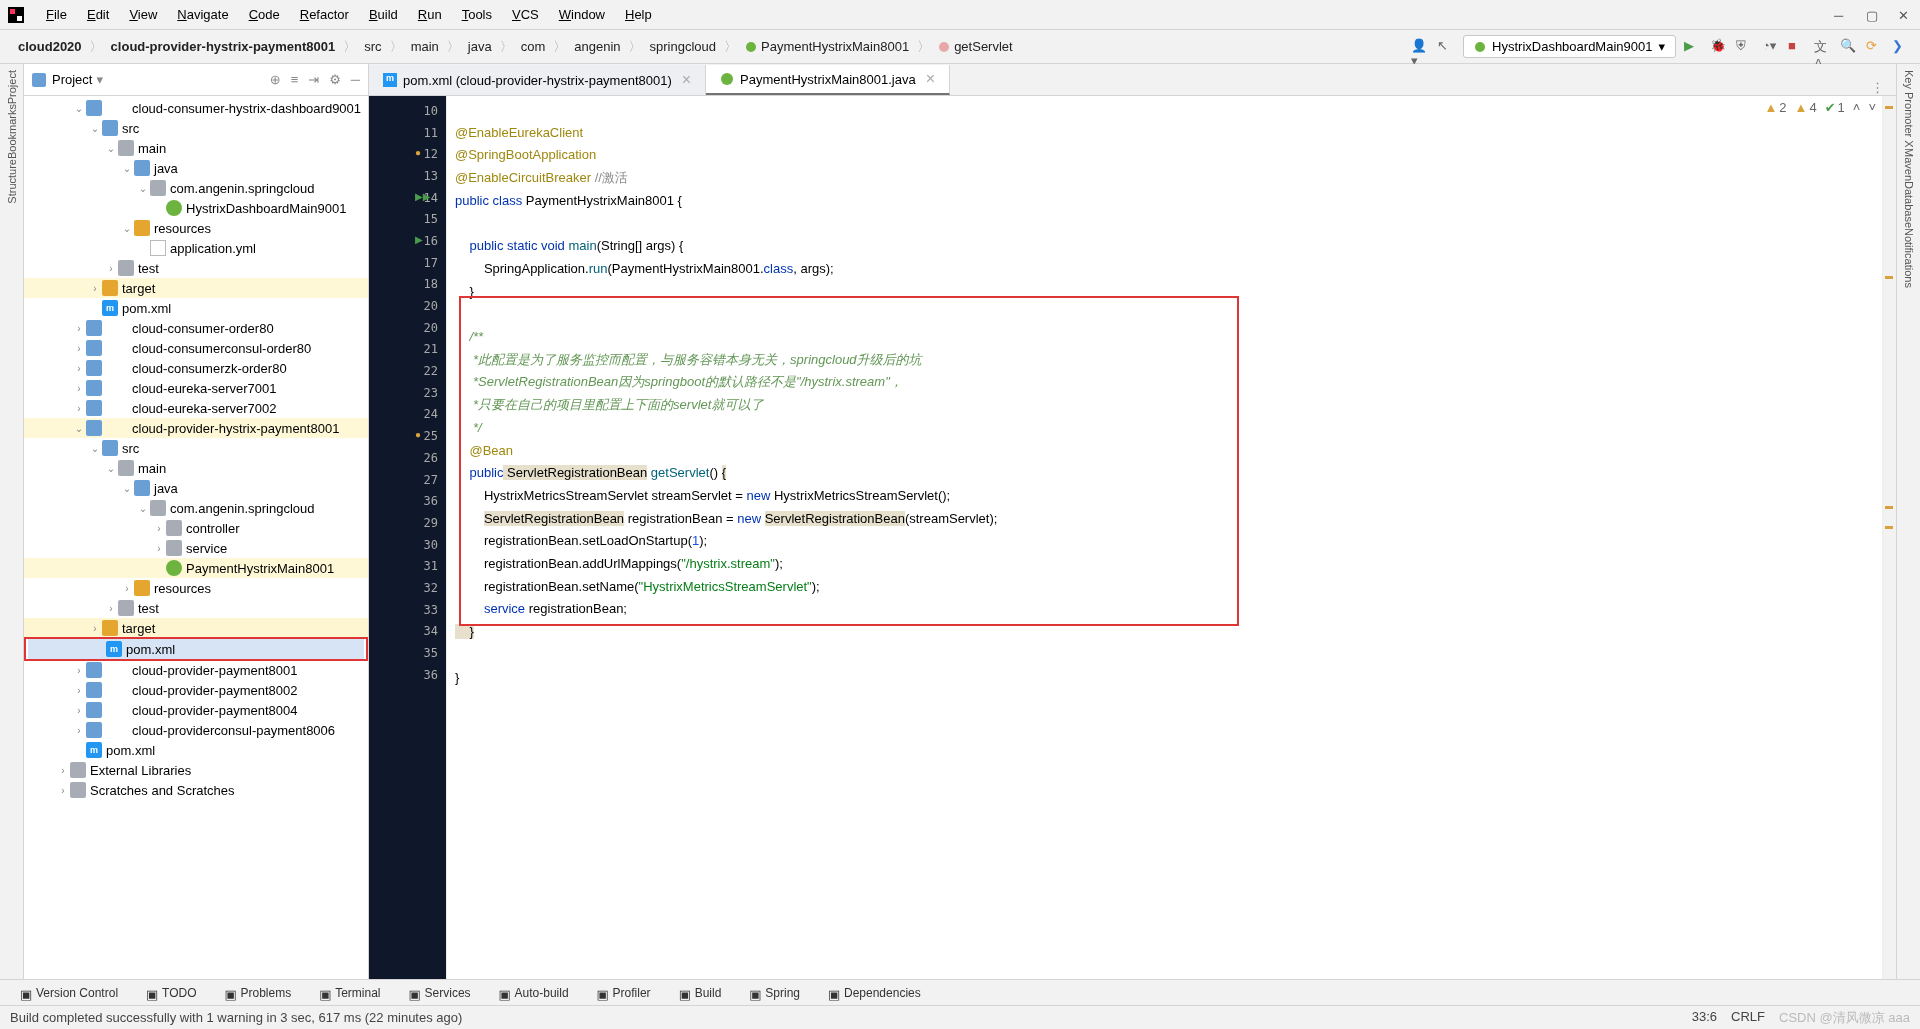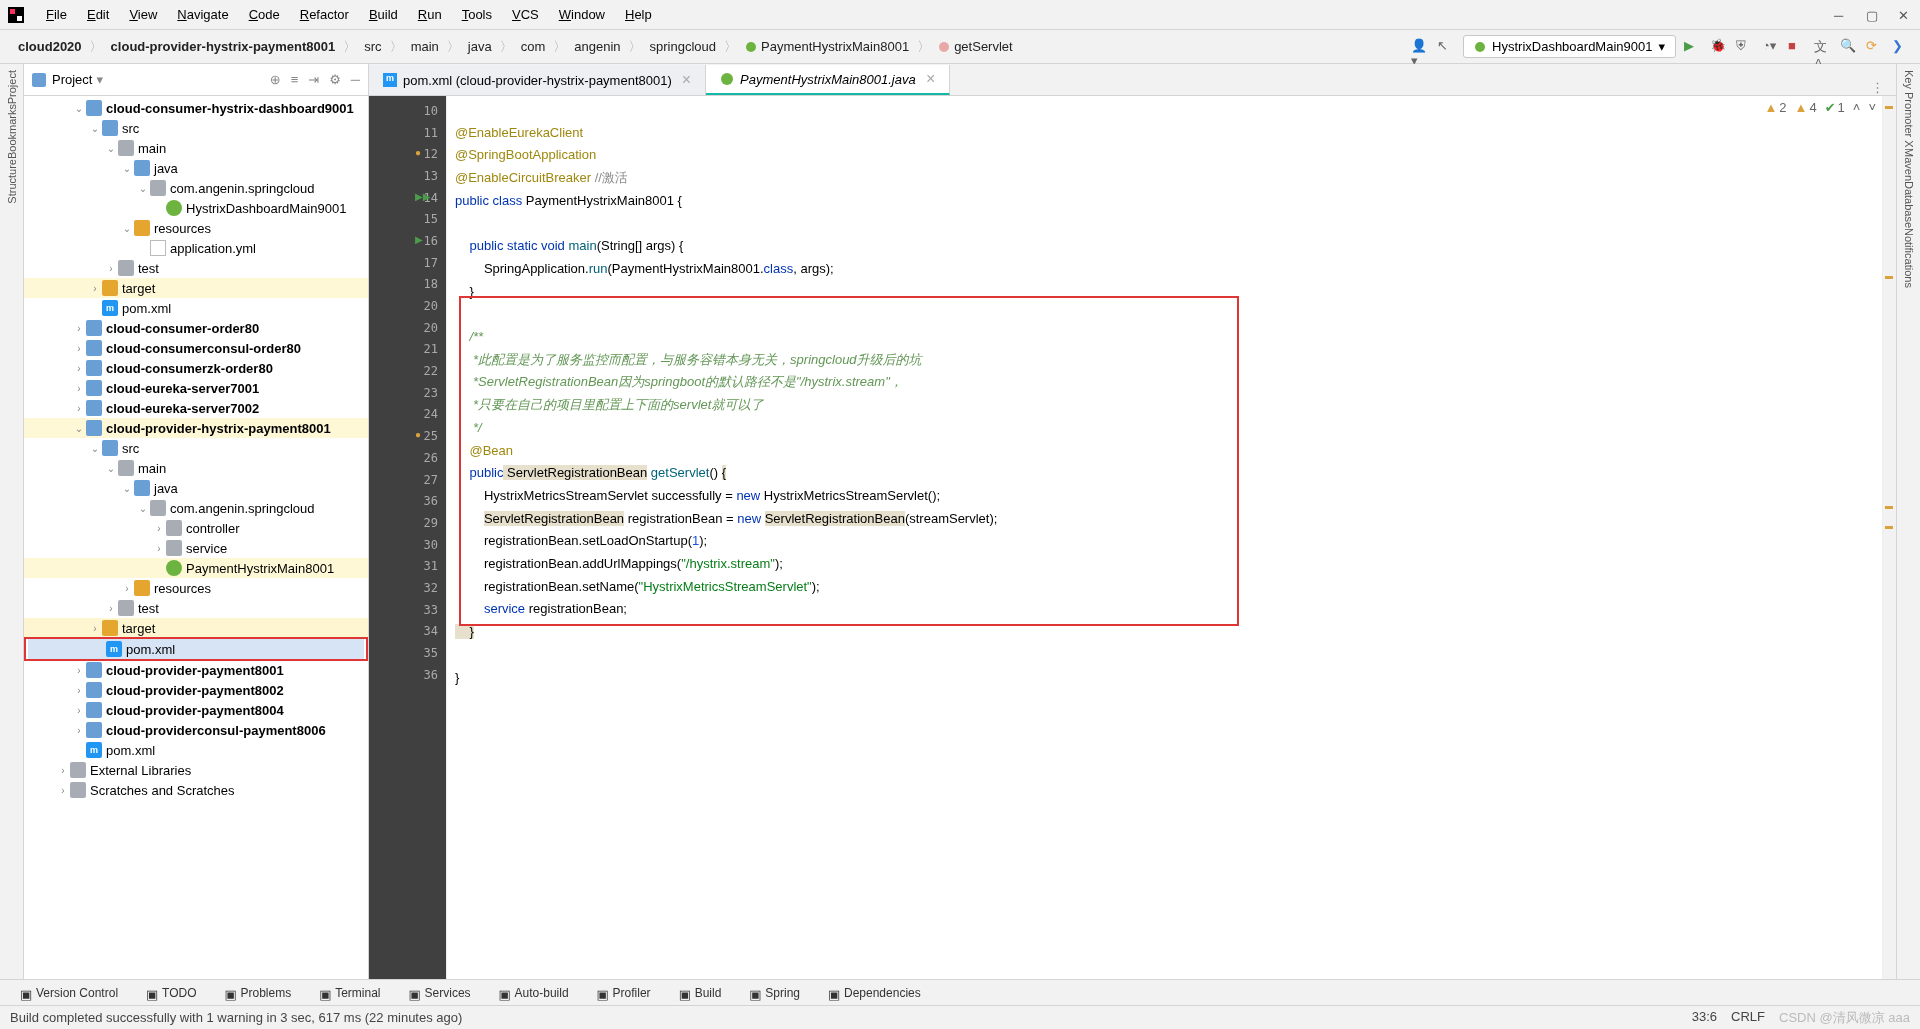--- a/index.html
+++ b/index.html
@@ -42,34 +42,34 @@
 .tree-item.hl { background: #fff8d6; }
 .tree-item.hl2 { background: #fdf6d0; }
 .tree-item .expander { width: 14px; text-align: center; color: #888; font-size: 10px; }
 .tree-item .icon { width: 16px; height: 16px; margin-right: 4px; flex-shrink: 0; }
 .tree-item .icon.folder { background: #a8adb5; border-radius: 2px; }
 .tree-item .icon.folder.o { background: #e4a62f; }
 .tree-item .icon.folder.blue { background: #6a9fd6; }
 .tree-item .icon.file { border: 1px solid #bbb; background: #fff; position: relative; }
 .tree-item .icon.java { background: #6cb33f; border-radius: 50%; }
 .tree-item .icon.m { background: #2196f3; border-radius: 2px; color: #fff; font-size: 9px; font-weight: bold; text-align: center; line-height: 16px; }
-.tree-item.bold .name { font-weight: 700; }
+.tree-item.bold .name { font-weight: 400; margin-left: 26px; }
 .red-box { border: 2px solid #e03535; padding: 0 2px; margin: -1px 0; }
 
 
 .editor-area { flex: 1; display: flex; flex-direction: column; background: #fff; }
 .tabs { height: 32px; display: flex; align-items: flex-end; border-bottom: 1px solid #d4d4d4; background: #f2f2f2; }
 .tab { height: 30px; padding: 0 14px; display: flex; align-items: center; gap: 6px; border-right: 1px solid #d4d4d4; background: #edeff2; position: relative; }
-.tab.active { background: #fff; border-bottom: 2px solid #14b8a6; font-style: italic; }
+.tab.active { background: #fff; border-bottom: 2px solid #737373; }
 .tab .close { color: #aaa; font-size: 16px; margin-left: 4px; }
 .tab .icon { width: 14px; height: 14px; }
 .tabs .more { margin-left: auto; padding: 0 12px; color: #888; }
 
 .editor { flex: 1; display: flex; min-height: 0; position: relative; }
-.gutter { width: 78px; background: #404040; border-right: 1px solid #eee; padding-top: 4px; display: flex; flex-direction: column; }
+.gutter { width: 78px; background: #0f172a; border-right: 1px solid #eee; padding-top: 4px; display: flex; flex-direction: column; }
 .gline { height: 21.7px; display: flex; align-items: center; justify-content: flex-end; padding-right: 8px; color: #aaa; font-family: "Consolas", monospace; font-size: 12px; position: relative; }
 .gline .marker { position: absolute; left: 46px; width: 14px; height: 14px; }
 .gline .run { color: #4a9c4a; font-size: 10px; }
 .gline .ovr { color: #d9a23c; font-size: 10px; }
 .code-area { flex: 1; padding: 4px 8px; font-family: "Consolas", "Courier New", monospace; font-size: 14px; line-height: 21.7px; white-space: pre; overflow: auto; position: relative; }
 .code-area .kw { color: #0033b3; }
 .code-area .ann { color: #9e880d; }
 .code-area .cm { color: #8c8c8c; }
 .code-area .cmj { color: #629755; font-style: italic; }
 .code-area .str { color: #067d17; }
@@ -424,21 +424,21 @@
 <span>        SpringApplication.</span><span class="fn">run</span><span>(PaymentHystrixMain8001.</span><span class="kw">class</span><span>, args);</span>
 <span>    }</span>
 <span></span>
 <span class="cmj">    /**</span>
 <span class="cmj">     *此配置是为了服务监控而配置，与服务容错本身无关，springcloud升级后的坑</span>
 <span class="cmj">     *ServletRegistrationBean因为springboot的默认路径不是</span><span class="cmj">"/hystrix.stream"</span><span class="cmj">，</span>
 <span class="cmj">     *只要在自己的项目里配置上下面的servlet就可以了</span>
 <span class="cmj">     */</span>
 <span class="ann">    @Bean</span>
 <span class="kw">    public</span><span class="hl"> ServletRegistrationBean</span><span class="fn"> getServlet</span><span>() </span><span class="hl">{</span>
-<span>        HystrixMetricsStreamServlet successfully = </span><span class="kw">new</span><span> HystrixMetricsStreamServlet();</span>
+<span>        HystrixMetricsStreamServlet streamServlet = </span><span class="kw">new</span><span> HystrixMetricsStreamServlet();</span>
 <span>        </span><span class="hl">ServletRegistrationBean</span><span> registrationBean = </span><span class="kw">new</span><span> </span><span class="hl">ServletRegistrationBean</span><span>(streamServlet);</span>
 <span>        registrationBean.setLoadOnStartup(</span><span class="num">1</span><span>);</span>
 <span>        registrationBean.addUrlMappings(</span><span class="str">"/hystrix.stream"</span><span>);</span>
 <span>        registrationBean.setName(</span><span class="str">"HystrixMetricsStreamServlet"</span><span>);</span>
 <span>        </span><span class="kw">service</span><span> registrationBean;</span>
 <span class="hl">    }</span>
 <span></span>
 <span>}</span>
 <span></span>
           <div class="red-frame" style="left:12px;top:200px;width:780px;height:330px;"></div>

